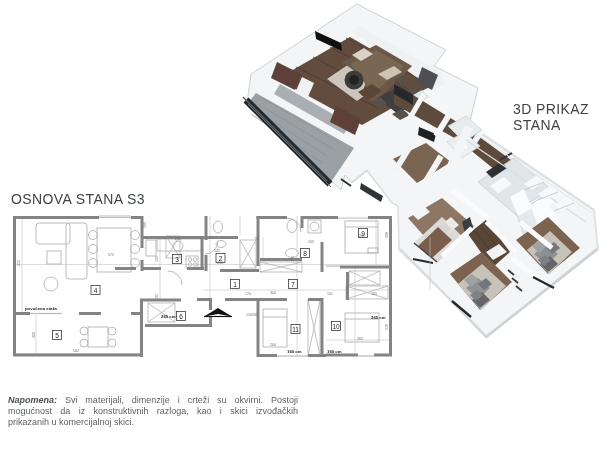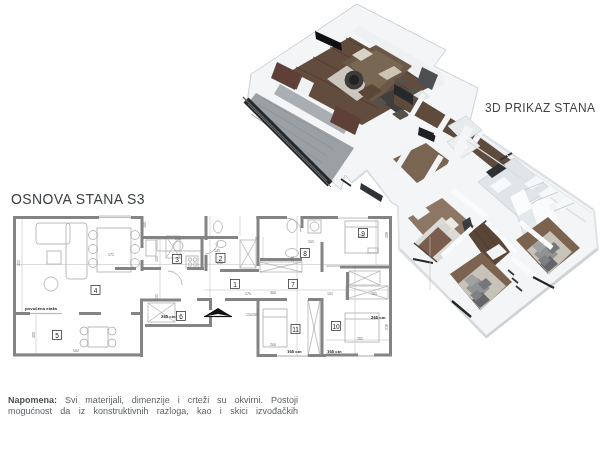--- a/index.html
+++ b/index.html
@@ -2,21 +2,21 @@
 <html><head>
 <meta charset="utf-8">
 <style>
   html,body{margin:0;padding:0;background:#ffffff;}
   #page{position:relative;width:600px;height:457px;background:#ffffff;overflow:hidden;
         font-family:"Liberation Sans",sans-serif;}
   .lbl{position:absolute;color:#3f4345;font-size:14px;letter-spacing:0.4px;}
   #note{position:absolute;left:8px;top:395px;width:290px;color:#5d6163;
         font-size:9px;line-height:11.2px;}
   #note div.j{text-align:justify;text-align-last:justify;}
-  #note b{color:#4b4f51;}
+  #note b{color:#4b4f51;font-style:italic;}
 </style>
 </head>
 <body>
 <div id="page">
   <svg id="art" width="600" height="457" viewBox="0 0 600 457" style="position:absolute;left:0;top:0;">
     <g id="g3d">
 
       <polygon points="357,4 446,50 434,66 478,88 469,125 594,210 598,250 486,338 441,291 399,250 398,206 392,203 367,171 352,183 345,175 341,190 247,103 251,74 262,67" fill="#f3f5f6" stroke="#cbd0d3" stroke-width="1"></polygon>
 
       <path d="M469,125 L594,210" stroke="#dde2e4" stroke-width="2.5" fill="none"></path>
@@ -352,18 +352,19 @@
         <g transform="rotate(-90 388 238)">
             <text x="388" y="238">208</text>
           </g>
         <g transform="rotate(-90 388 330)">
             <text x="388" y="330">216</text>
           </g>
       </g>
     </g>
   </svg>
   <div class="lbl" style="left:11px;top:191px;">OSNOVA STANA S3</div>
-  <div class="lbl" style="left:485px;top:101px;font-size:12px;">3D PRIKAZ STANA</div>
+  <div class="lbl" style="left:513px;top:101px;font-size:14px;">3D PRIKAZ STANA</div>
   <div id="note">
     <div class="j"><b>Napomena:</b> Svi materijali, dimenzije i crteži su okvirni. Postoji</div>
     <div class="j">mogućnost da iz konstruktivnih razloga, kao i skici izvođačkih</div>
+    <div>prikazanih u komercijalnoj skici.</div>
   </div>
 </div>
 
 </body></html>

